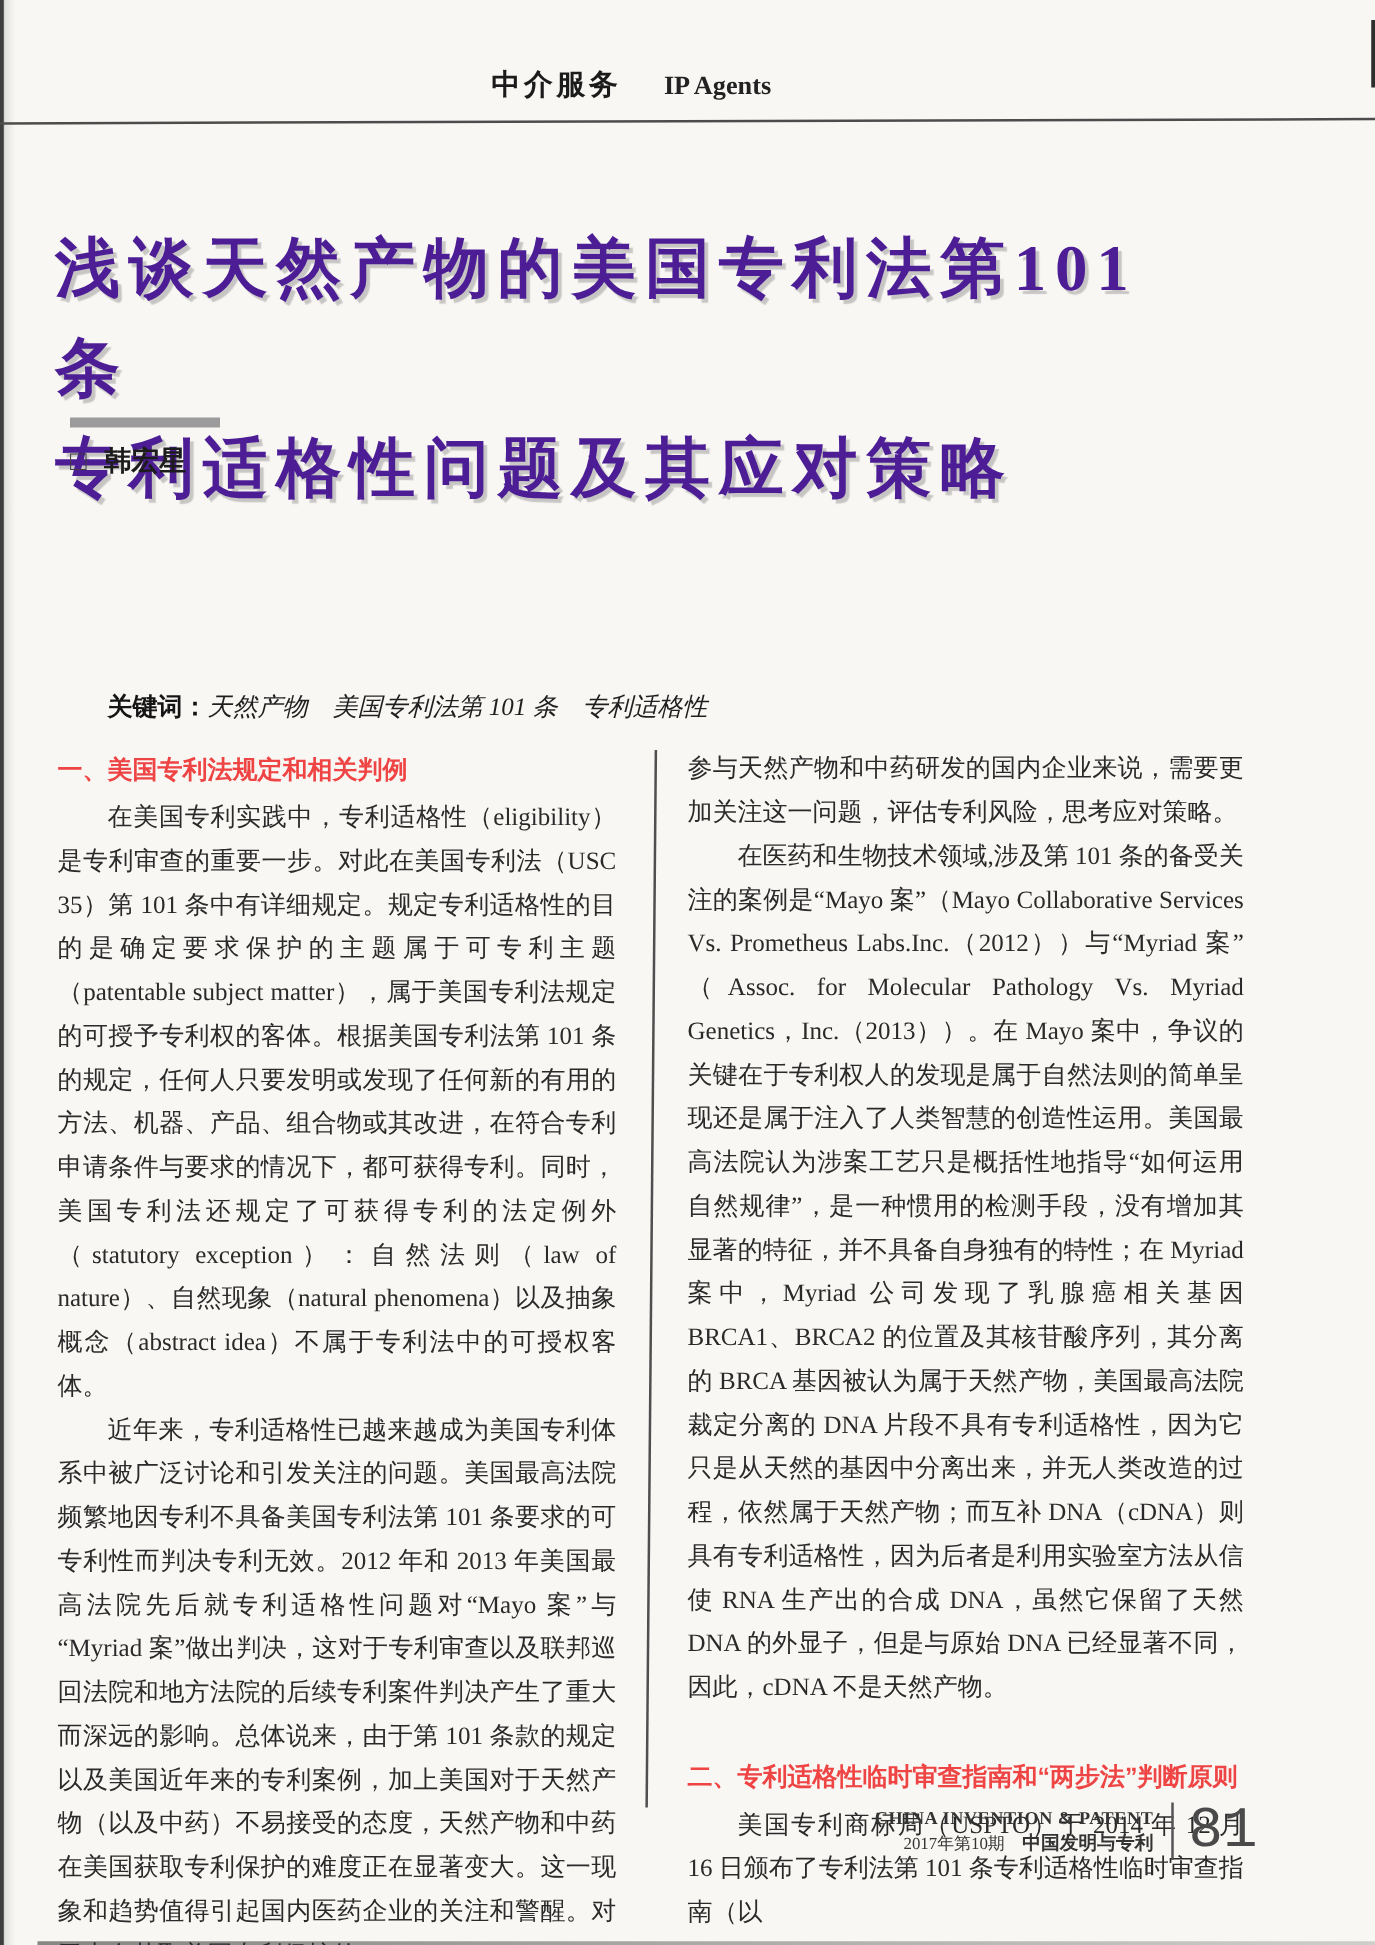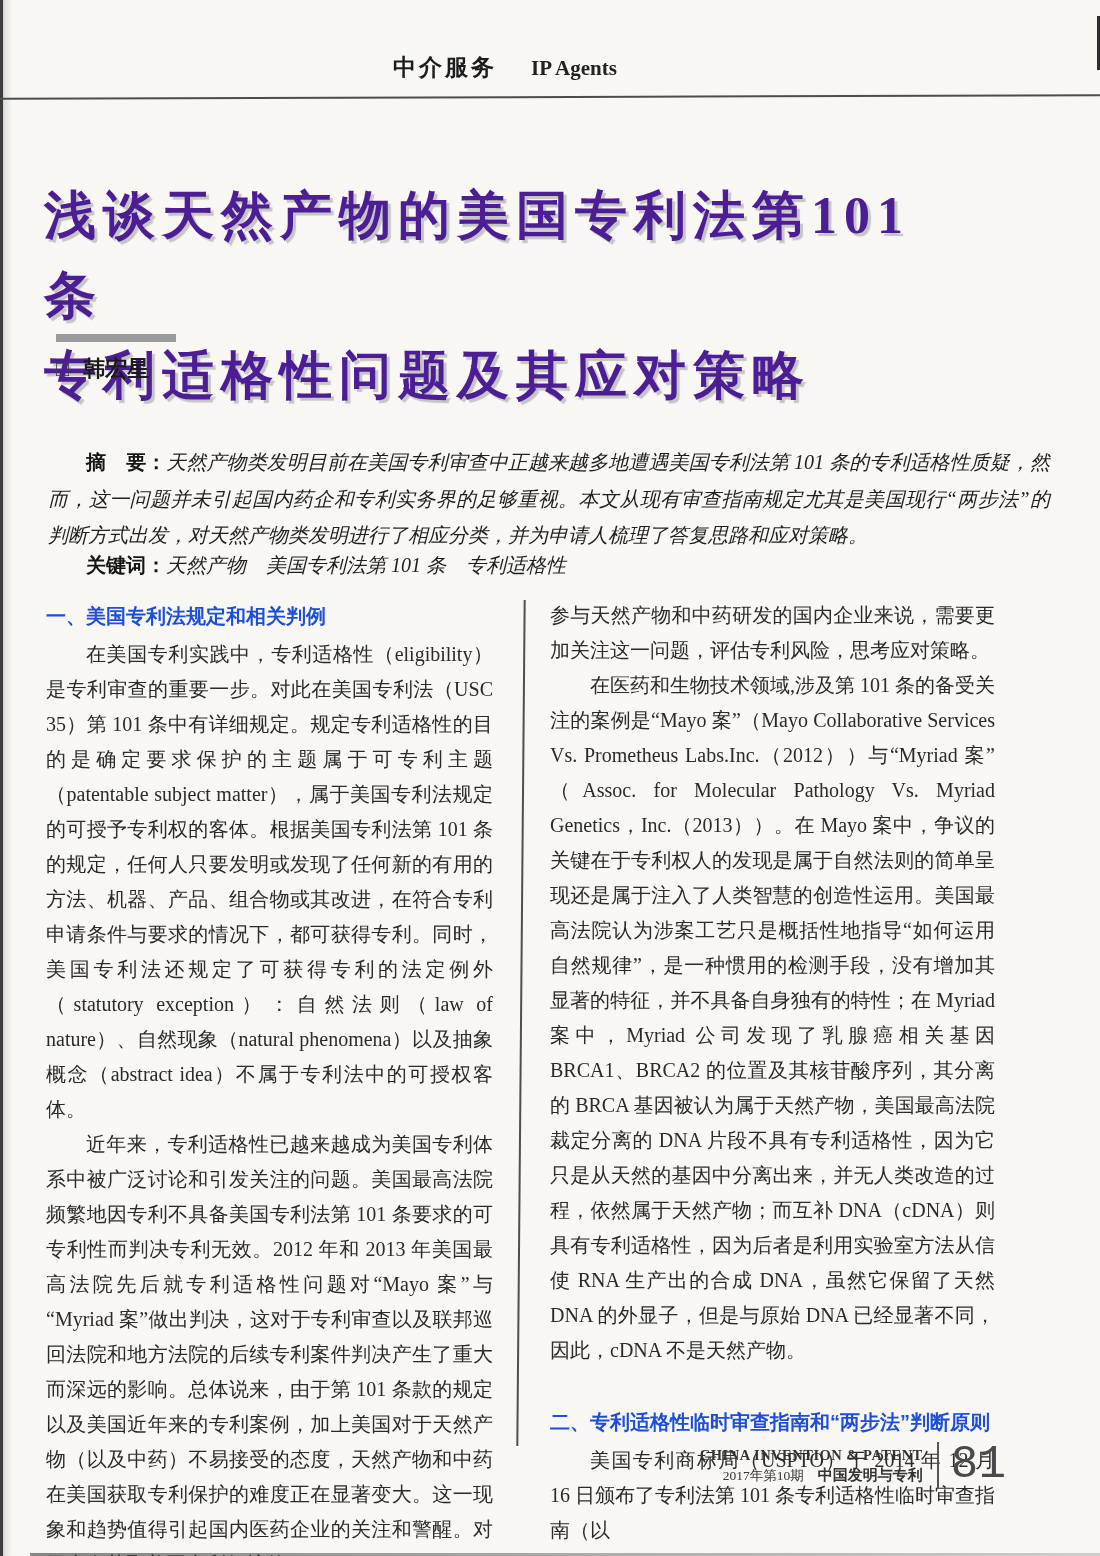--- a/index.html
+++ b/index.html
@@ -49,21 +49,21 @@
     font-weight:bold;color:#151515;text-align:center;}
 
   
   .columns{position:absolute;top:598px;left:46px;width:1010px;height:856px;
     font-size:20px;line-height:35px;text-align:justify;color:#2a2a2a;}
   .col-left{position:absolute;left:0;top:0;width:447px;}
   .col-right{position:absolute;left:504px;top:0;width:445px;}
   .col-divider{position:absolute;left:474px;top:2px;width:2px;height:846px;background:#4f4f4f;
     transform:rotate(0.5deg);}
   .sec-heading{font-family:"Liberation Sans","DejaVu Sans",sans-serif;font-weight:bold;
-    font-size:20px;color:#1d4ed8;margin:0 0 3px 0;line-height:36px;text-align:left;}
+    font-size:20px;color:#ef4444;margin:0 0 3px 0;line-height:36px;text-align:left;}
   .sec-heading.spaced{margin-top:36px;}
   .para{margin:0;text-indent:2em;}
   .para-cont{margin:0;text-indent:0;}
 
   
   .footer{position:absolute;right:94px;bottom:68px;display:flex;align-items:center;}
   .footer-text{text-align:right;line-height:1.3;color:#333;}
   .footer-en{font-size:14.5px;font-weight:bold;letter-spacing:.5px;}
   .footer-cn{font-size:13.5px;}
   .footer-cn .journal{font-family:"Liberation Sans","DejaVu Sans",sans-serif;
@@ -96,21 +96,20 @@
   </div>
 
   <div class="author-block">
     <div class="author-bar"></div>
     <div class="author-line">
       <span class="author-square">□</span>
       <span>韩宏星</span>
     </div>
   </div>
 
-  <p class="abstract"><span class="blk-label">摘　要：</span><span>天然产物类发明目前在美国专利审查中正越来越多地遭遇美国专利法第 101 条的专利适格性质疑，然而，这一问题并未引起国内药企和专利实务界的足够重视。本文从现有审查指南规定尤其是美国现行“两步法”的判断方式出发，对天然产物类发明进行了相应分类，并为申请人梳理了答复思路和应对策略。</span></p>
 
   <p class="kw-line"><span class="blk-label">关键词：</span><span>天然产物　美国专利法第 101 条　专利适格性</span></p>
 
   <div class="columns">
     <div class="col-left">
       <h2 class="sec-heading">一、美国专利法规定和相关判例</h2>
       <p class="para">在美国专利实践中，专利适格性（eligibility）是专利审查的重要一步。对此在美国专利法（USC 35）第 101 条中有详细规定。规定专利适格性的目的是确定要求保护的主题属于可专利主题（patentable subject matter），属于美国专利法规定的可授予专利权的客体。根据美国专利法第 101 条的规定，任何人只要发明或发现了任何新的有用的方法、机器、产品、组合物或其改进，在符合专利申请条件与要求的情况下，都可获得专利。同时，美国专利法还规定了可获得专利的法定例外（statutory exception）：自然法则（law of nature）、自然现象（natural phenomena）以及抽象概念（abstract idea）不属于专利法中的可授权客体。</p>
       <p class="para">近年来，专利适格性已越来越成为美国专利体系中被广泛讨论和引发关注的问题。美国最高法院频繁地因专利不具备美国专利法第 101 条要求的可专利性而判决专利无效。2012 年和 2013 年美国最高法院先后就专利适格性问题对“Mayo 案”与“Myriad 案”做出判决，这对于专利审查以及联邦巡回法院和地方法院的后续专利案件判决产生了重大而深远的影响。总体说来，由于第 101 条款的规定以及美国近年来的专利案例，加上美国对于天然产物（以及中药）不易接受的态度，天然产物和中药在美国获取专利保护的难度正在显著变大。这一现象和趋势值得引起国内医药企业的关注和警醒。对于志在获取美国专利保护的</p>
     </div>
 

